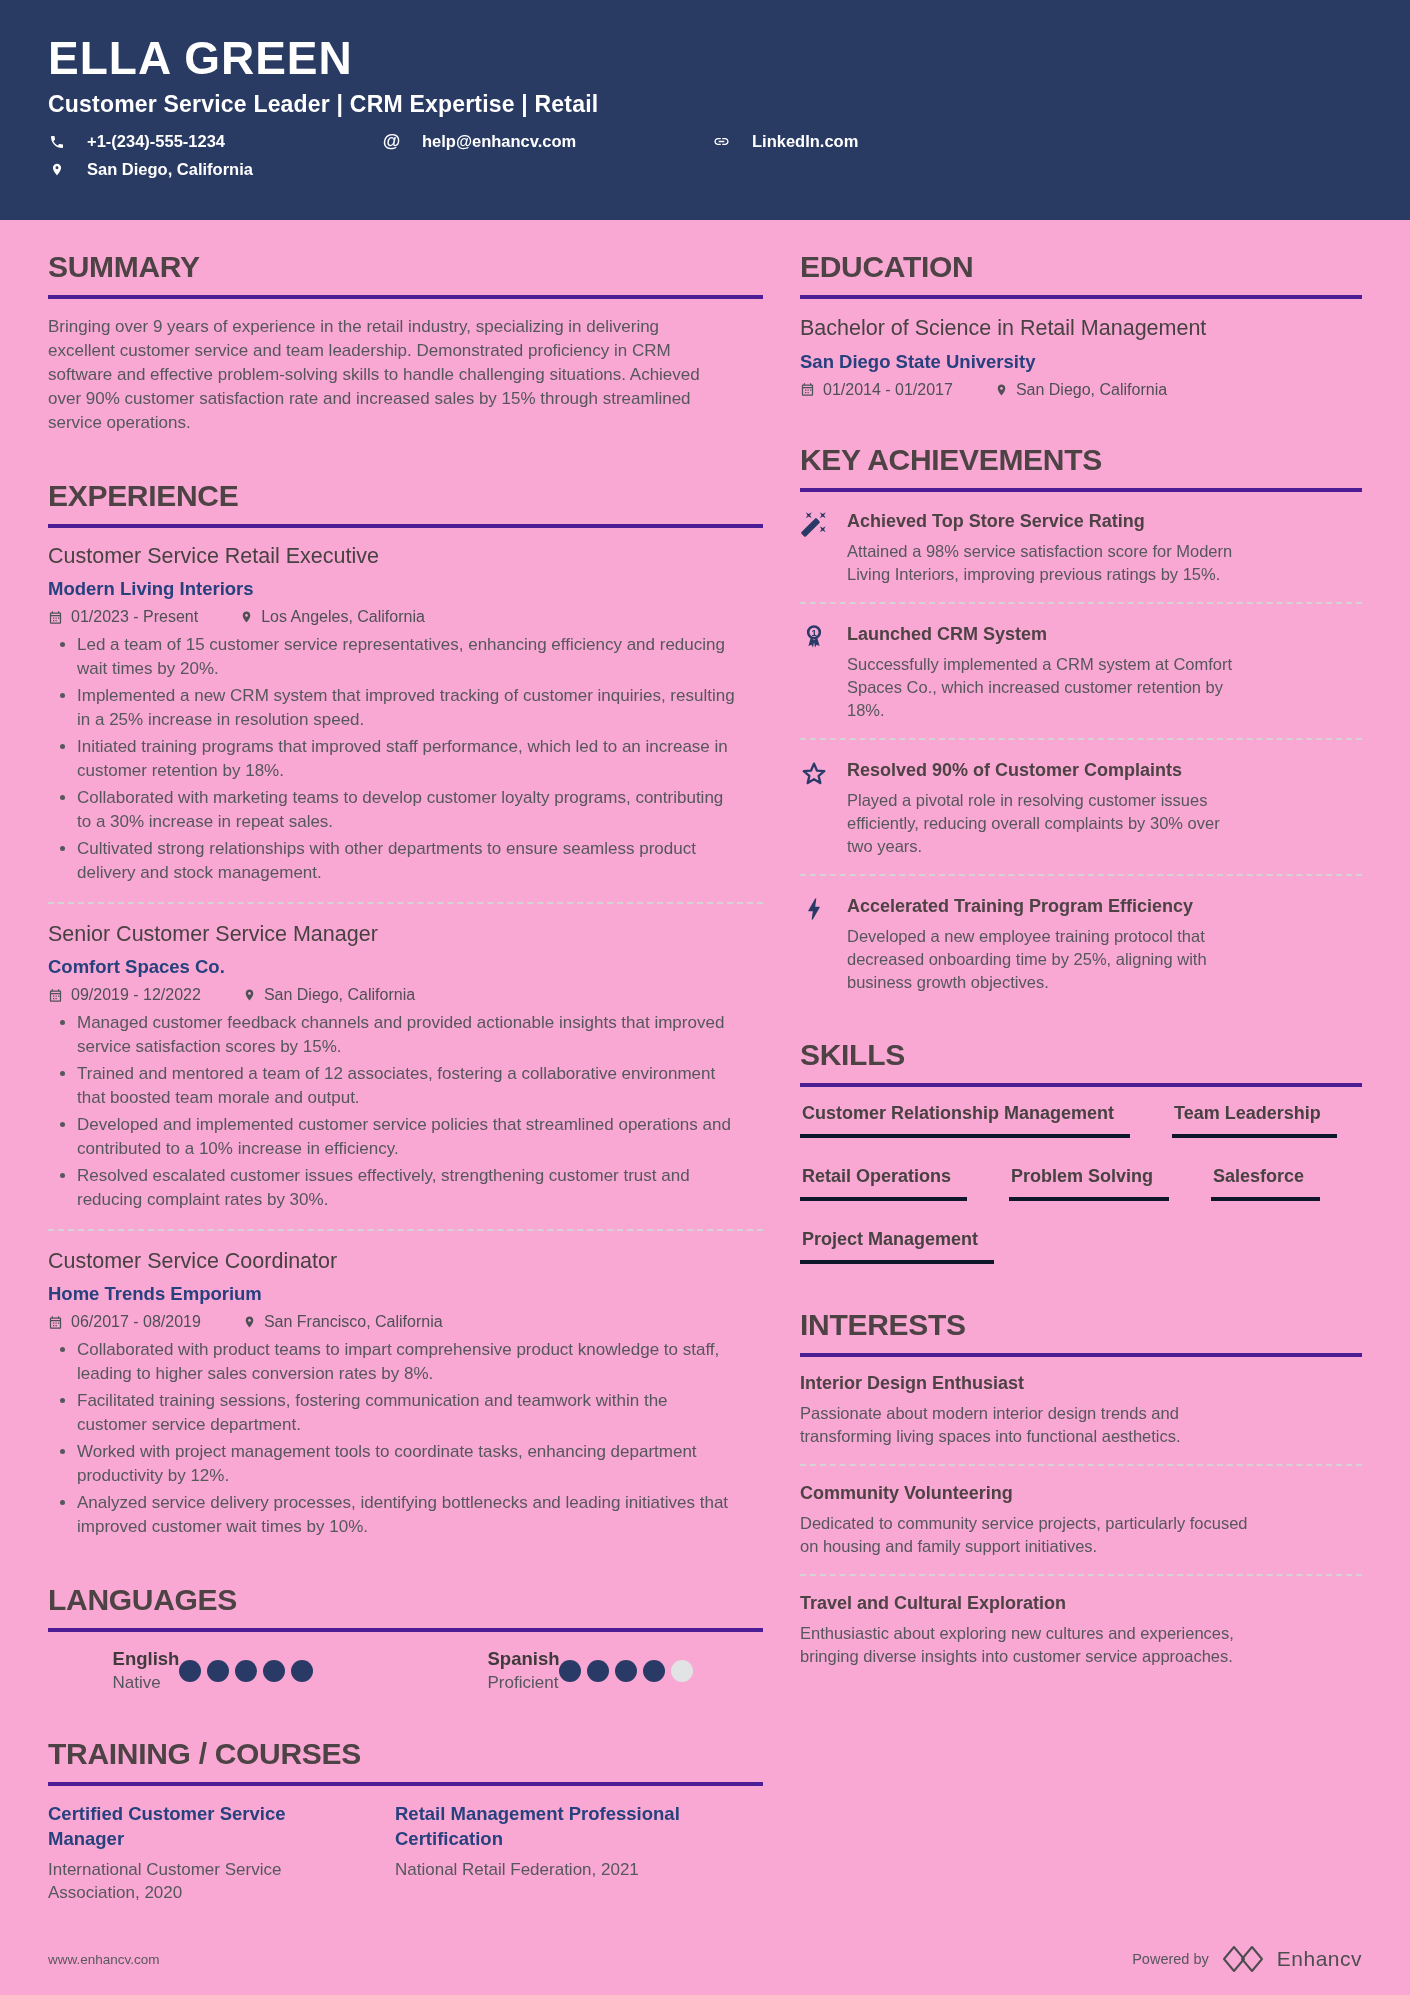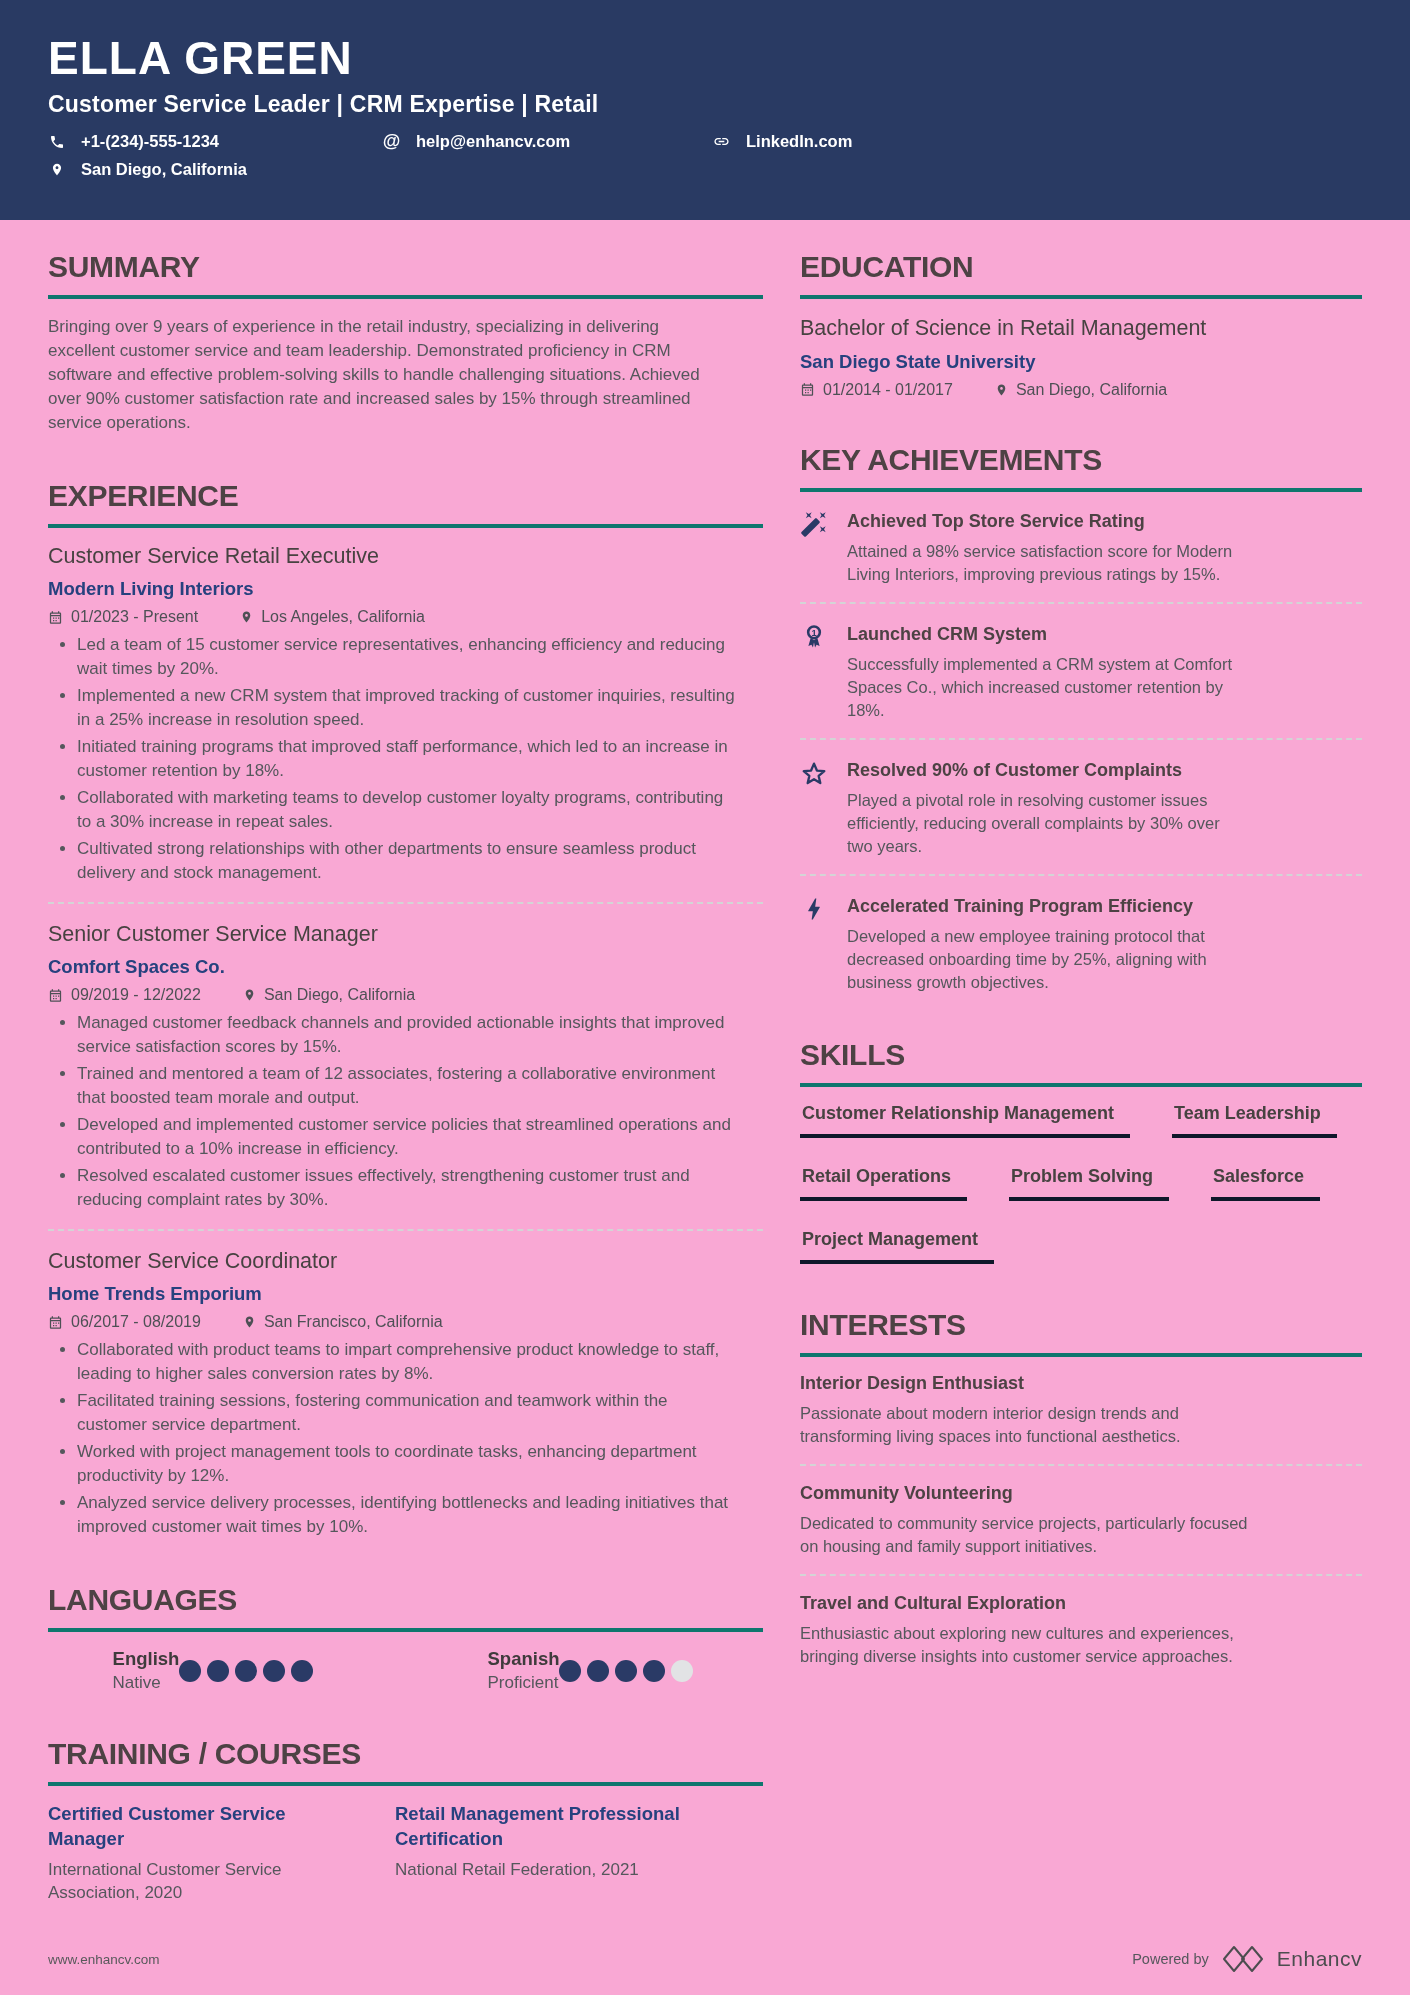--- a/index.html
+++ b/index.html
@@ -15,33 +15,33 @@
   .header{
     height:220px;background:#293a63;color:#ffffff;
     padding:34px 48px 0 48px;box-sizing:border-box;
   }
   .name{font-size:46px;font-weight:700;letter-spacing:1px;line-height:1.05;margin:0;}
   .headline{font-size:23px;font-weight:700;margin-top:9px;letter-spacing:.2px;}
   .contact{
     display:grid;grid-template-columns:335px 330px 1fr;
     row-gap:8px;margin-top:13px;font-size:16.5px;font-weight:700;
   }
-  .contact-item{display:flex;align-items:center;gap:16px;white-space:nowrap;}
+  .contact-item{display:flex;align-items:center;gap:22px;white-space:nowrap;}
   .cicon{display:inline-flex;width:17px;justify-content:center;flex:0 0 auto;}
   .cicon svg{display:block;}
   .at-glyph{font-size:18px;font-weight:700;}
   
   .columns{display:flex;padding:30px 48px 0 48px;gap:37px;box-sizing:border-box;}
   .col-left{width:715px;flex:0 0 715px;}
   .col-right{width:562px;flex:0 0 562px;}
   .section{margin-top:44px;}
   .section:first-child{margin-top:0;}
   .section-heading{
     font-size:30px;font-weight:700;color:#4d4244;letter-spacing:-.3px;
-    padding-bottom:11px;border-bottom:4px solid #0f766e;margin-bottom:16px;
+    padding-bottom:11px;border-bottom:4px solid #4c1d95;margin-bottom:16px;
   }
   .body-text{font-size:17px;line-height:24px;color:#55575c;}
   .summary-text{max-width:655px;}
   
   .job-title{font-size:21.5px;color:#474241;margin-top:4px;}
   .company{font-size:18.5px;font-weight:700;color:#26417e;margin-top:9px;}
   .meta-row{display:flex;align-items:center;gap:42px;margin:8px 0 7px 0;}
   .meta-item{display:flex;align-items:center;gap:8px;font-size:16px;color:#4e5055;}
   .meta-item svg{display:block;flex:0 0 auto;}
   ul.bullets{margin:2px 0 0 0;padding:0 0 0 29px;max-width:660px;}

